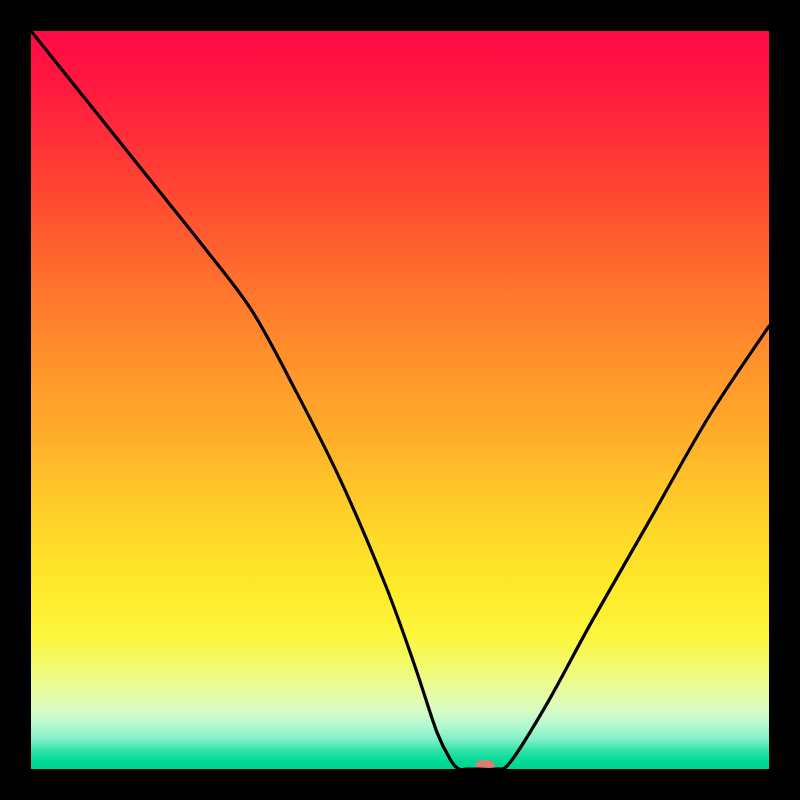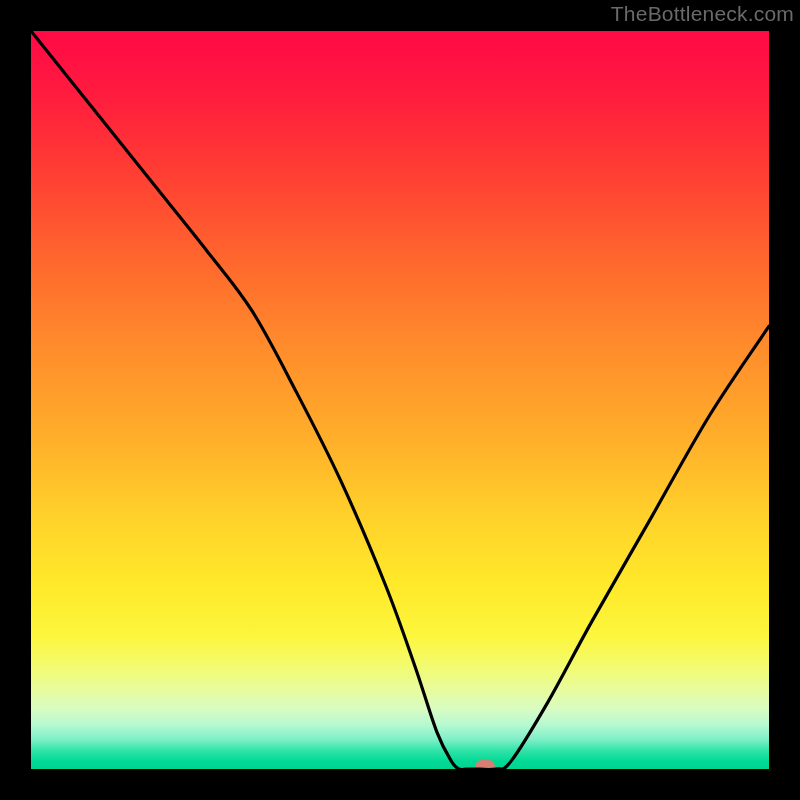--- a/index.html
+++ b/index.html
@@ -73,21 +73,20 @@
     border-radius: 7px;
     background: #d77f73;
     z-index: 1;
     transform: translate(-50%, -50%);
   }
 </style>
 </head>
 <body>
 
 <div class="container">
-  <div class="watermark">TheBottleneck.com</div>
 
   <div class="plot-area">
     <div class="gradient"></div>
 
     <div id="marker" class="marker" style="left: 453.87px; top: 735.786px; background: rgb(215, 127, 115);"></div>
 
     <svg class="curve" viewBox="0 0 738 738" preserveAspectRatio="none">
       <path id="curve-path" d="M 0 0 C 9.84 12.299999999999992 39.36 49.199999999999946 59.04 73.79999999999995 C 78.72 98.39999999999996 98.39999999999999 123.00000000000001 118.08 147.60000000000002 C 137.76 172.20000000000002 159.9 199.26 177.12 221.39999999999998 C 194.34 243.53999999999996 206.64000000000001 257.07 221.4 280.44 C 236.16 303.81 250.92000000000002 333.33 265.68 361.62 C 280.44 389.91 295.2 418.2 309.96 450.18 C 324.71999999999997 482.16 341.94 522.75 354.24 553.5 C 366.54 584.25 375.15 610.0799999999999 383.76 634.68 C 392.37 659.28 399.75000000000006 685.11 405.90000000000003 701.1 C 412.05 717.09 416.96999999999997 724.47 420.65999999999997 730.62 C 424.34999999999997 736.77 425.58 736.77 428.03999999999996 738 C 430.49999999999994 739.23 432.9599999999999 738 435.41999999999996 738 C 437.88 738 437.88 738 442.8 738 C 447.72 738 458.79 739.23 464.94 738 C 471.09 736.77 471.09 741.69 479.7 730.62 C 488.31 719.55 503.07000000000005 694.95 516.6 671.58 C 530.13 648.21 543.66 621.15 560.88 590.4 C 578.1 559.65 600.24 521.52 619.92 487.08 C 639.5999999999999 452.64 659.28 415.74 678.96 383.76 C 698.6400000000001 351.78 728.16 309.96 738 295.2" fill="none" stroke="#000000" stroke-width="3.2" stroke-linecap="round" stroke-linejoin="round"></path>
     </svg>
   </div>

